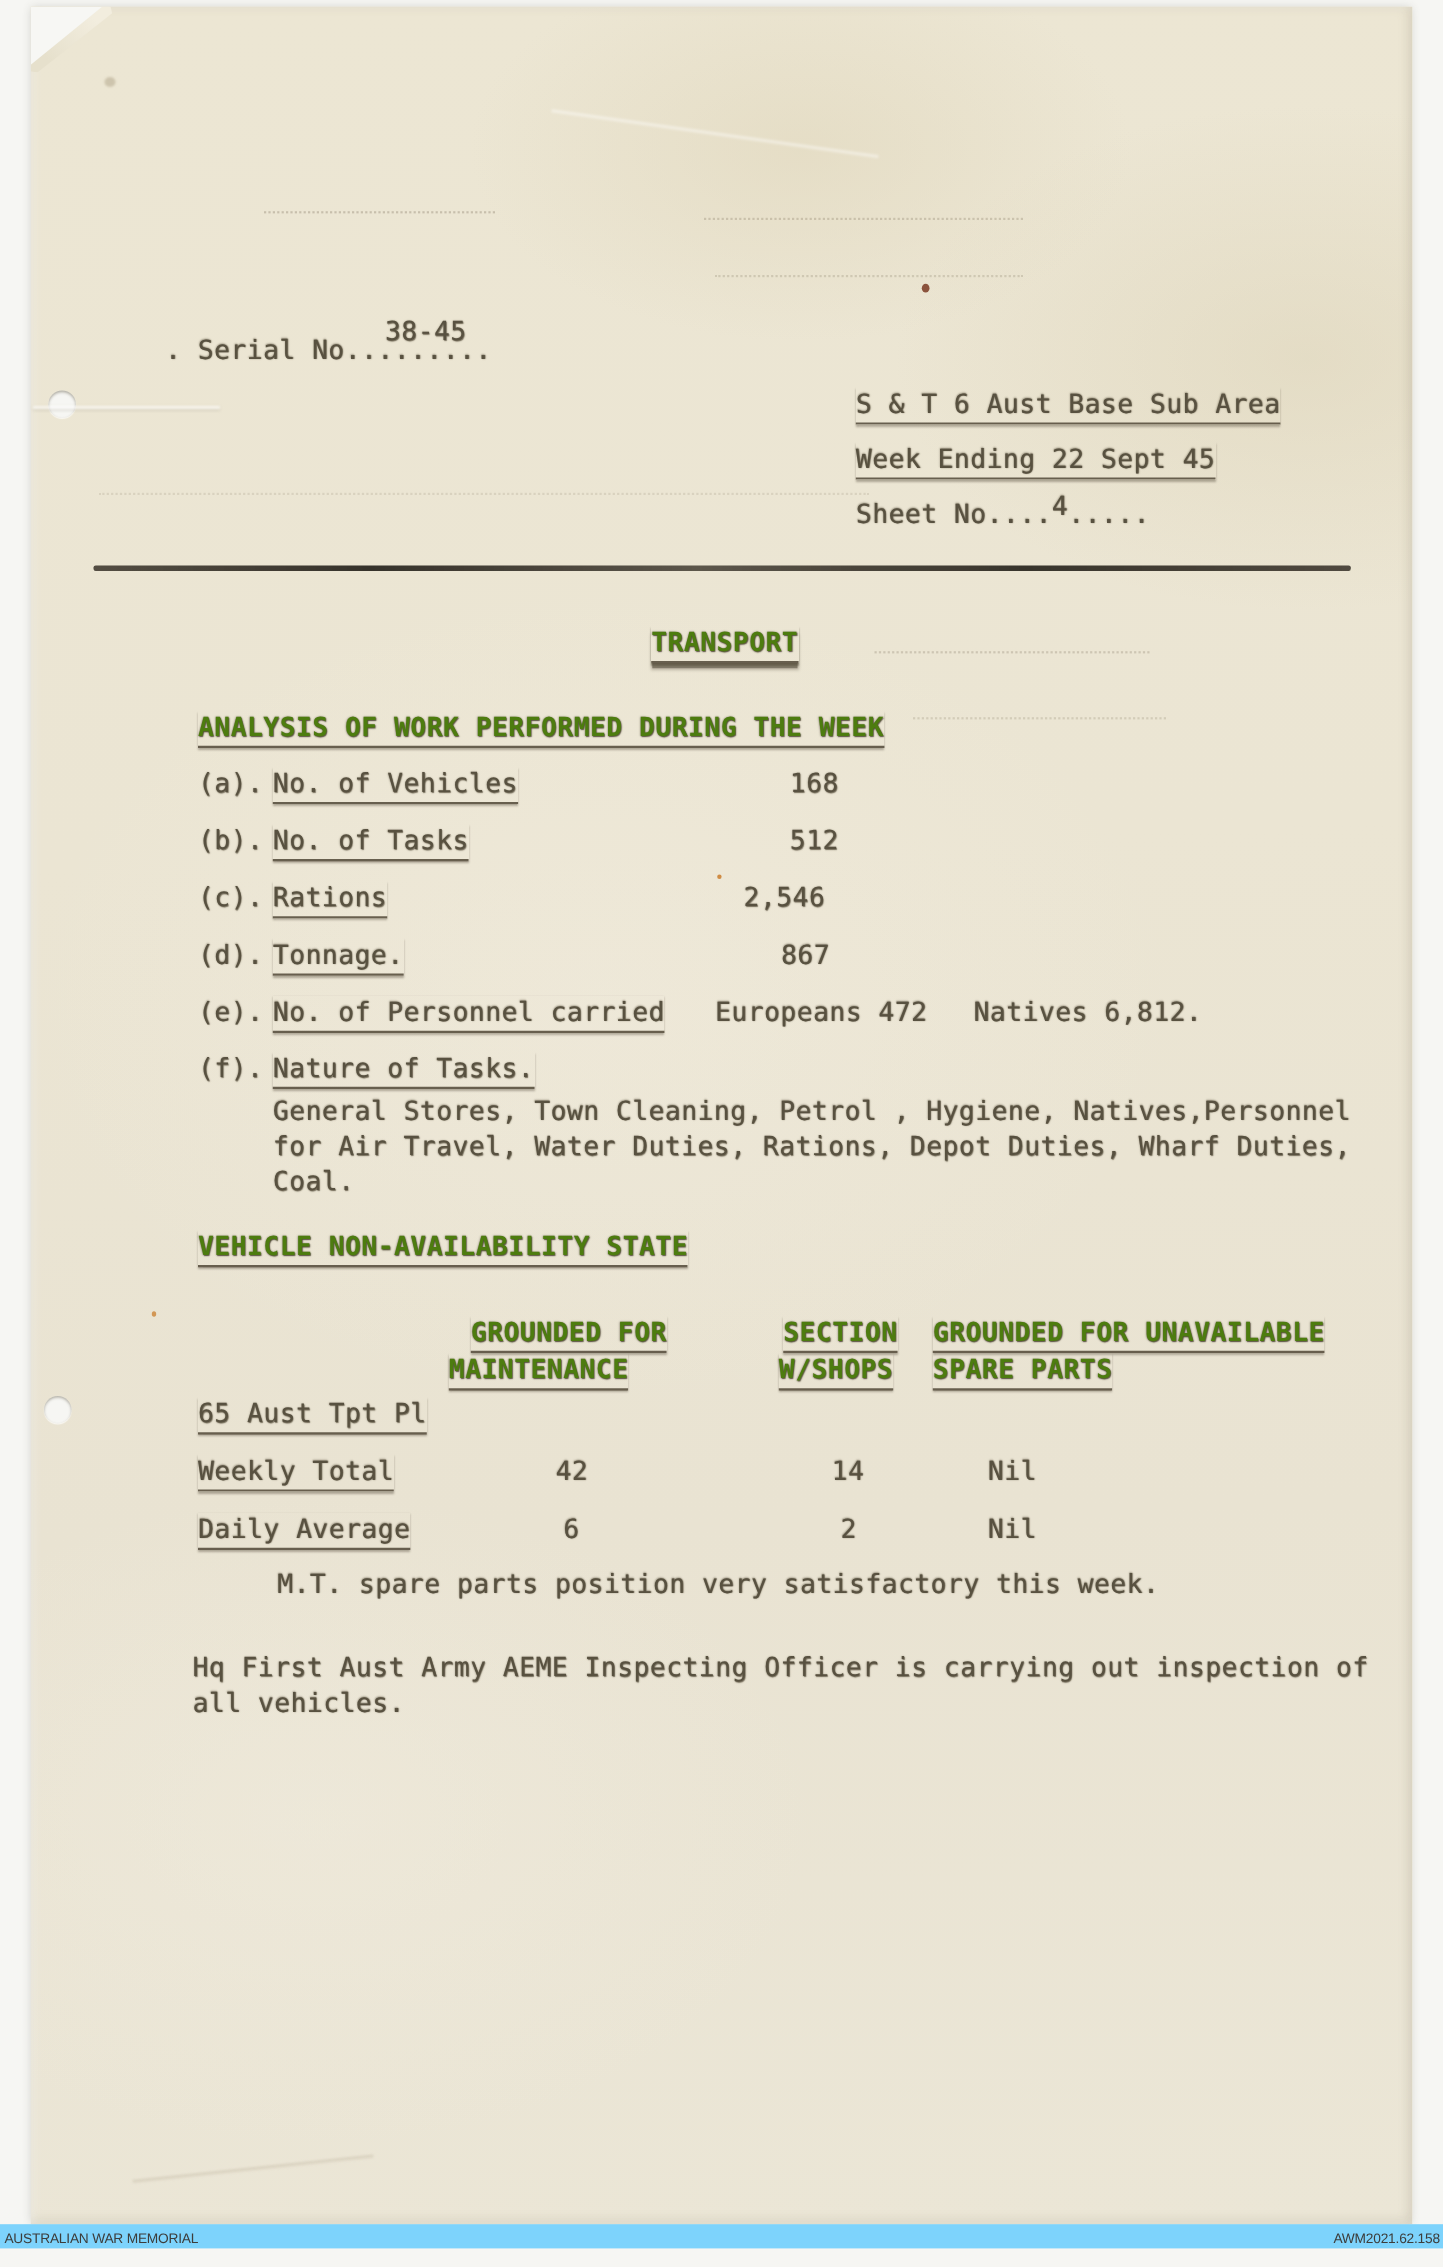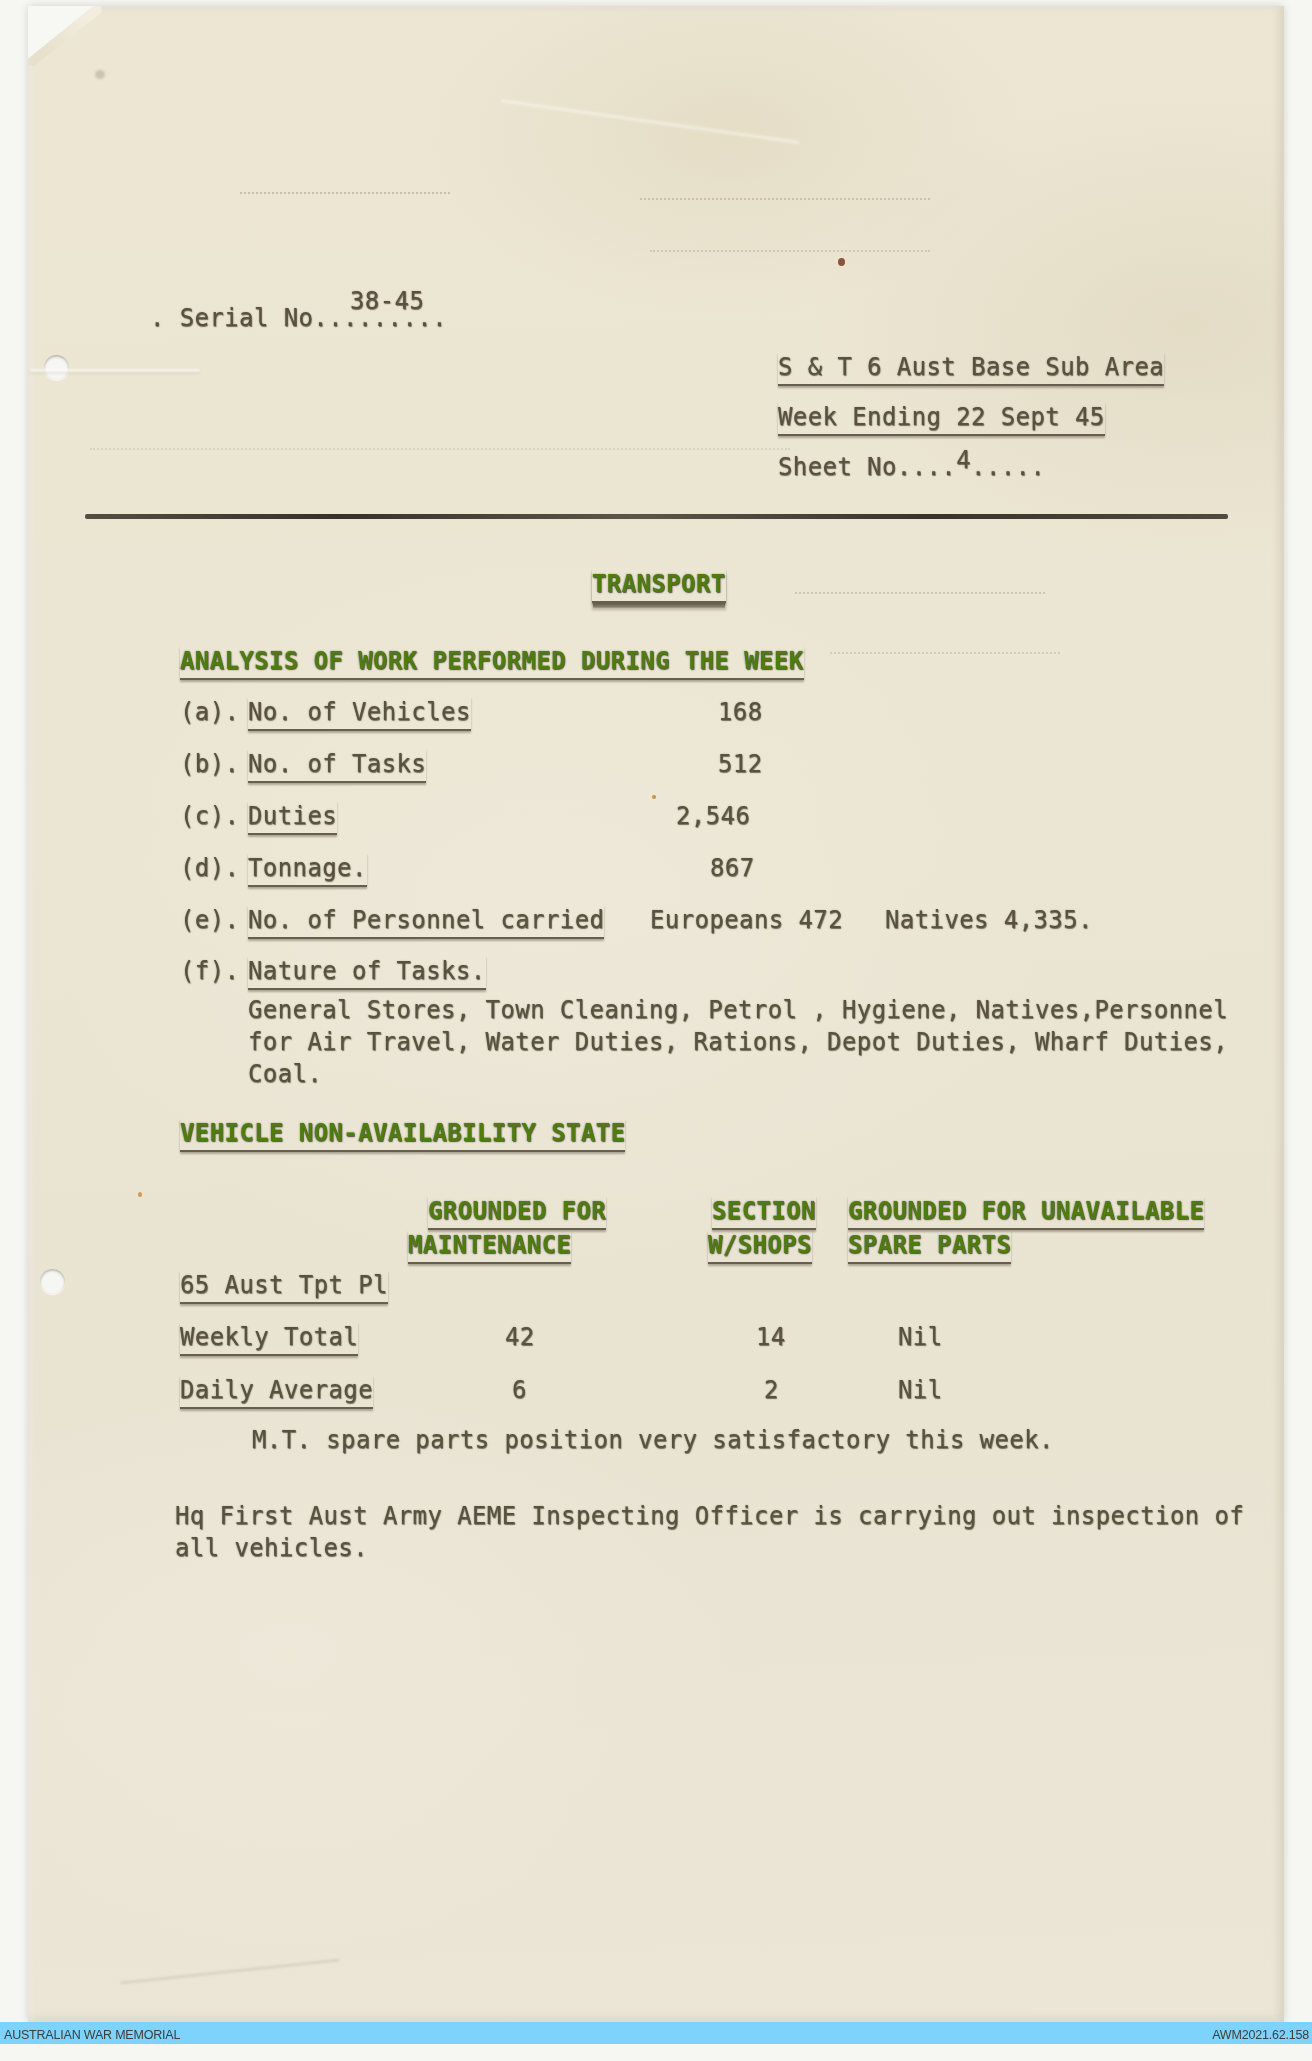--- a/index.html
+++ b/index.html
@@ -89,31 +89,31 @@
 
   <span class="tw" style="left:180px;top:697px;">(a).</span>
   <span class="tw u" style="left:248px;top:697px;">No. of Vehicles</span>
   <span class="tw" style="left:718px;top:697px;">168</span>
 
   <span class="tw" style="left:180px;top:749px;">(b).</span>
   <span class="tw u" style="left:248px;top:749px;">No. of Tasks</span>
   <span class="tw" style="left:718px;top:749px;">512</span>
 
   <span class="tw" style="left:180px;top:801px;">(c).</span>
-  <span class="tw u" style="left:248px;top:801px;">Duties</span>
+  <span class="tw u" style="left:248px;top:801px;">Rations</span>
   <span class="tw" style="left:676px;top:801px;">2,546</span>
 
   <span class="tw" style="left:180px;top:853px;">(d).</span>
   <span class="tw u" style="left:248px;top:853px;">Tonnage.</span>
   <span class="tw" style="left:710px;top:853px;">867</span>
 
   <span class="tw" style="left:180px;top:905px;">(e).</span>
   <span class="tw u" style="left:248px;top:905px;">No. of Personnel carried</span>
   <span class="tw" style="left:650px;top:905px;">Europeans 472</span>
-  <span class="tw" style="left:885px;top:905px;">Natives 4,335.</span>
+  <span class="tw" style="left:885px;top:905px;">Natives 6,812.</span>
 
   <span class="tw" style="left:180px;top:956px;">(f).</span>
   <span class="tw u" style="left:248px;top:956px;">Nature of Tasks.</span>
 
   <span class="tw" style="left:248px;top:995px;">General Stores, Town Cleaning, Petrol , Hygiene, Natives,Personnel</span>
   <span class="tw" style="left:248px;top:1027px;">for Air Travel, Water Duties, Rations, Depot Duties, Wharf Duties,</span>
   <span class="tw" style="left:248px;top:1059px;">Coal.</span>
 
   <span class="tw hd u" style="left:180px;top:1118px;">VEHICLE NON-AVAILABILITY STATE</span>
 

